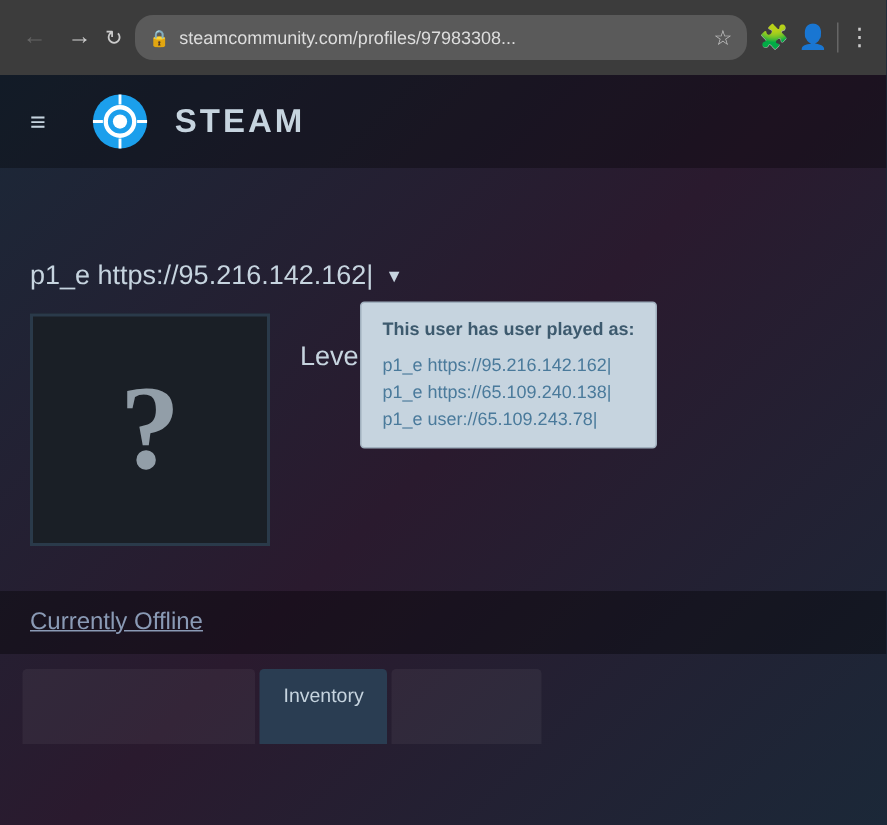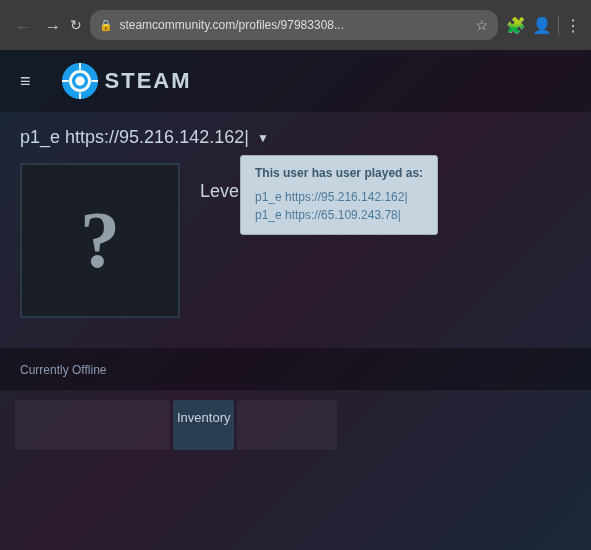--- a/index.html
+++ b/index.html
@@ -98,41 +98,42 @@
       gap: 10px;
     }
     .hamburger-icon {
       color: #c6d4df;
       font-size: 18px;
       cursor: pointer;
     }
     .steam-logo {
       display: flex;
       align-items: center;
-      gap: 6px;
+      gap: 18px;
       margin: 0 auto 0 20px;
     }
     
     .steam-logo-text {
       color: #c6d4df;
       font-size: 22px;
       font-weight: bold;
       letter-spacing: 2px;
     }
 
     
     .profile-section {
       padding: 15px 20px 10px;
     }
     .profile-name-row {
       display: flex;
       align-items: center;
       gap: 8px;
       margin-bottom: 15px;
       position: relative;
+      margin-top: 46px;
     }
     .profile-name {
       color: #c6d4df;
       font-size: 18px;
       font-weight: normal;
     }
     .dropdown-arrow {
       color: #c6d4df;
       cursor: pointer;
       font-size: 12px;
@@ -210,31 +211,32 @@
     }
 
     
     .status-bar {
       background: rgba(0,0,0,0.35);
       padding: 12px 20px;
       margin-top: 5px;
     }
     .status-text {
       color: #8a9ab5;
-      font-size: 12px;
+      font-size: 16px;
+      text-decoration: underline;
     }
 
     
     .tabs-area {
       padding: 10px 15px 0;
       display: flex;
       gap: 3px;
     }
     .tab {
-      padding: 10px 4px;
+      padding: 10px 16px;
       font-size: 13px;
       cursor: pointer;
       border-radius: 3px 3px 0 0;
     }
     .tab.empty {
       background: rgba(255,255,255,0.05);
       color: #5a6a7a;
       width: 155px;
       height: 50px;
     }
@@ -290,21 +292,22 @@
   </div>
 
   <div class="profile-section">
     <div class="profile-name-row">
       <span class="profile-name">p1_e https://95.216.142.162|</span>
       <span class="dropdown-arrow">▼</span>
 
       <div class="tooltip-box">
         <div class="tooltip-title">This user has user played as:</div>
         <div class="tooltip-item">p1_e https://95.216.142.162|</div>
-        <div class="tooltip-item">p1_e https://65.109.243.78|</div>
+        <div class="tooltip-item">p1_e https://65.109.240.138|</div>
+        <div class="tooltip-item">p1_e user://65.109.243.78|</div>
       </div>
     </div>
 
     <div class="profile-main">
       <div class="avatar-box">
         <span class="question-mark">?</span>
       </div>
       <div class="level-section">
         <span class="level-label">Level</span>
         <div class="level-badge">0</div>

